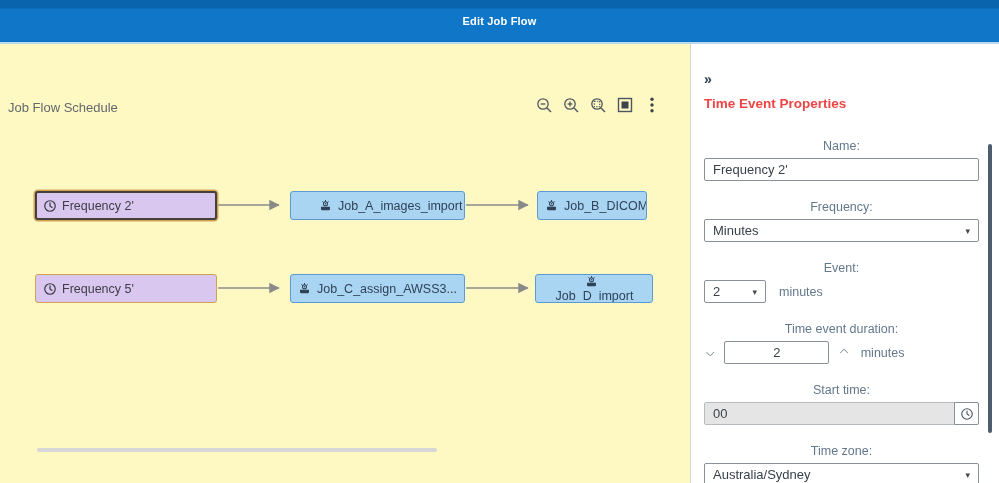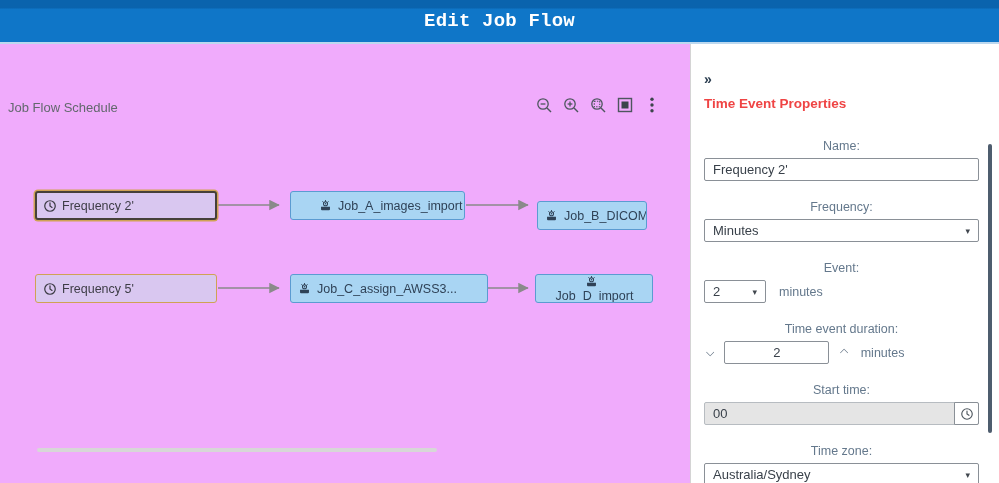--- a/index.html
+++ b/index.html
@@ -6,25 +6,25 @@
   html,body { width:999px; height:483px; background:#fff; overflow:hidden;
               font-family:"Liberation Sans", sans-serif; }
 
   
   .app-header {
     position:absolute; left:0; top:0; width:999px; height:44px;
     background:linear-gradient(180deg,#0a63ad 0,#0a63ad 8px,#0f76c8 9px,#0f76c8 100%);
     border-bottom:2px solid #bcd8ef;
     display:flex; align-items:center; justify-content:center;
   }
-  .app-header .title { color:#fff; font-weight:bold; font-size:19px; letter-spacing:.2px;font-family:Liberation Mono, monospace; }
+  .app-header .title { color:#fff; font-weight:bold; font-size:11px; letter-spacing:.2px; }
 
   
   .content { position:absolute; left:0; top:44px; width:999px; height:439px; }
-  .canvas  { position:absolute; left:0; top:0; width:690px; height:439px; overflow:hidden; background:#f0abfc; }
+  .canvas  { position:absolute; left:0; top:0; width:690px; height:439px; overflow:hidden; background:#fef9c3; }
   .panel   { position:absolute; left:690px; top:0; width:309px; height:439px;
              background:#fff; border-left:1px solid #d4d4d4; }
 
   
   .canvas-title { position:absolute; left:8px; top:56px; font-size:13px; color:#62686d; }
   .canvas-toolbar { position:absolute; left:535px; top:52px; display:flex; align-items:center; gap:9px; }
   .tool-btn { width:18px; height:18px; display:flex; align-items:center; justify-content:center;
               background:transparent; border:none; cursor:pointer; padding:0; }
 
   
@@ -144,21 +144,21 @@
         <svg width="13" height="13" viewBox="0 0 16 16">
           <path d="M2.5 9.5 h11 v3 a1.2 1.2 0 0 1 -1.2 1.2 H3.7 a1.2 1.2 0 0 1 -1.2 -1.2 z" fill="#2f4257"></path>
           <circle cx="8" cy="5.8" r="2.5" fill="none" stroke="#2f4257" stroke-width="1.3"></circle>
           <circle cx="8" cy="5.8" r="0.9" fill="#2f4257"></circle>
           <path d="M8 1.8 v1.3 M4.6 3.2 l.9 .9 M11.4 3.2 l-.9 .9" stroke="#2f4257" stroke-width="1.2" stroke-linecap="round"></path>
         </svg>
       </span>
       <span>Job_A_images_import</span>
     </div>
 
-    <div class="node job" style="left:537px; top:147px; width:110px;margin-top:10px;">
+    <div class="node job" style="left:537px; top:147px; width:110px;">
       <span class="nicon">
         <svg width="13" height="13" viewBox="0 0 16 16">
           <path d="M2.5 9.5 h11 v3 a1.2 1.2 0 0 1 -1.2 1.2 H3.7 a1.2 1.2 0 0 1 -1.2 -1.2 z" fill="#2f4257"></path>
           <circle cx="8" cy="5.8" r="2.5" fill="none" stroke="#2f4257" stroke-width="1.3"></circle>
           <circle cx="8" cy="5.8" r="0.9" fill="#2f4257"></circle>
           <path d="M8 1.8 v1.3 M4.6 3.2 l.9 .9 M11.4 3.2 l-.9 .9" stroke="#2f4257" stroke-width="1.2" stroke-linecap="round"></path>
         </svg>
       </span>
       <span>Job_B_DICOM</span>
     </div>
@@ -166,21 +166,21 @@
     <div class="node event" style="left:35px; top:230px; width:182px;">
       <span class="nicon">
         <svg width="14" height="14" viewBox="0 0 16 16">
           <circle cx="8" cy="8" r="6" fill="none" stroke="#3a3a42" stroke-width="1.4"></circle>
           <path d="M8 4.5 V8 L10.3 9.6" stroke="#3a3a42" stroke-width="1.4" fill="none" stroke-linecap="round"></path>
         </svg>
       </span>
       <span>Frequency 5'</span>
     </div>
 
-    <div class="node job" style="left:290px; top:230px; width:198px;">
+    <div class="node job" style="left:290px; top:230px; width:175px;">
       <span class="nicon">
         <svg width="13" height="13" viewBox="0 0 16 16">
           <path d="M2.5 9.5 h11 v3 a1.2 1.2 0 0 1 -1.2 1.2 H3.7 a1.2 1.2 0 0 1 -1.2 -1.2 z" fill="#2f4257"></path>
           <circle cx="8" cy="5.8" r="2.5" fill="none" stroke="#2f4257" stroke-width="1.3"></circle>
           <circle cx="8" cy="5.8" r="0.9" fill="#2f4257"></circle>
           <path d="M8 1.8 v1.3 M4.6 3.2 l.9 .9 M11.4 3.2 l-.9 .9" stroke="#2f4257" stroke-width="1.2" stroke-linecap="round"></path>
         </svg>
       </span>
       <span>Job_C_assign_AWSS3...</span>
     </div>

